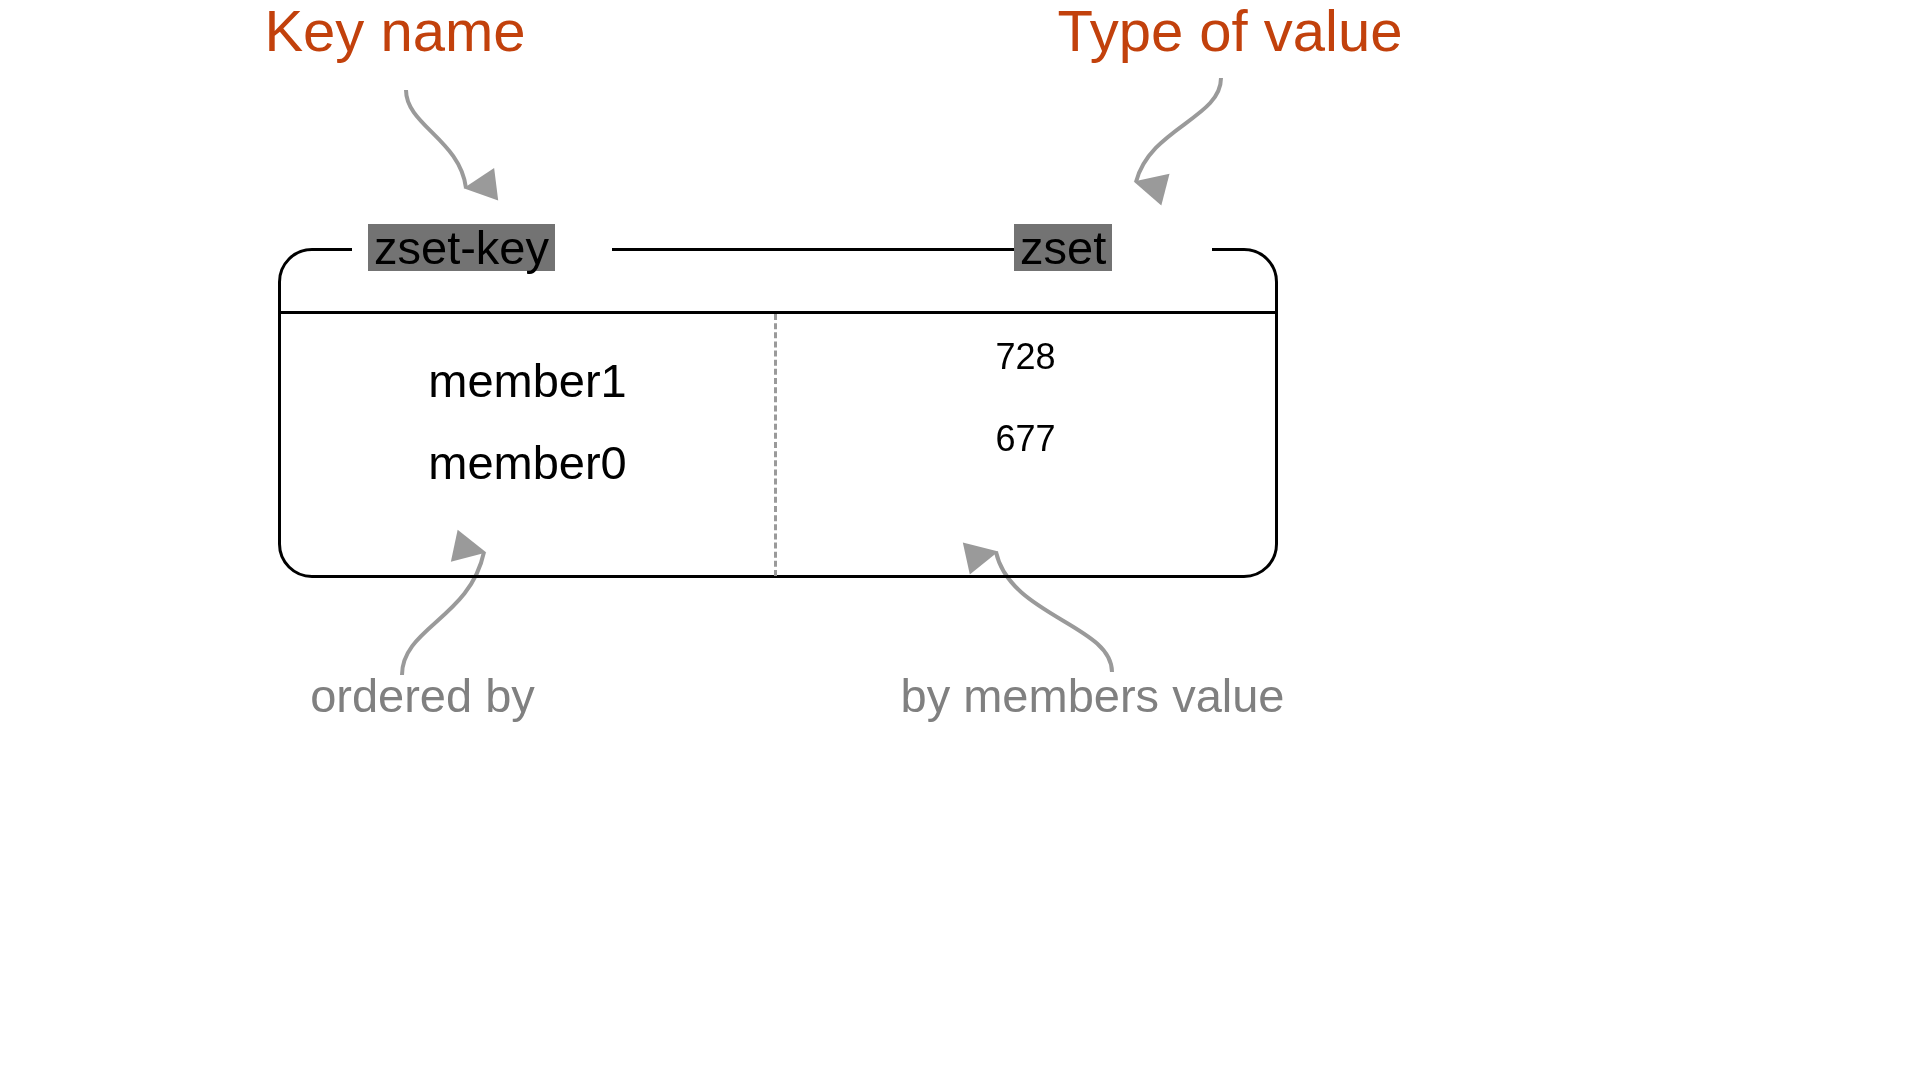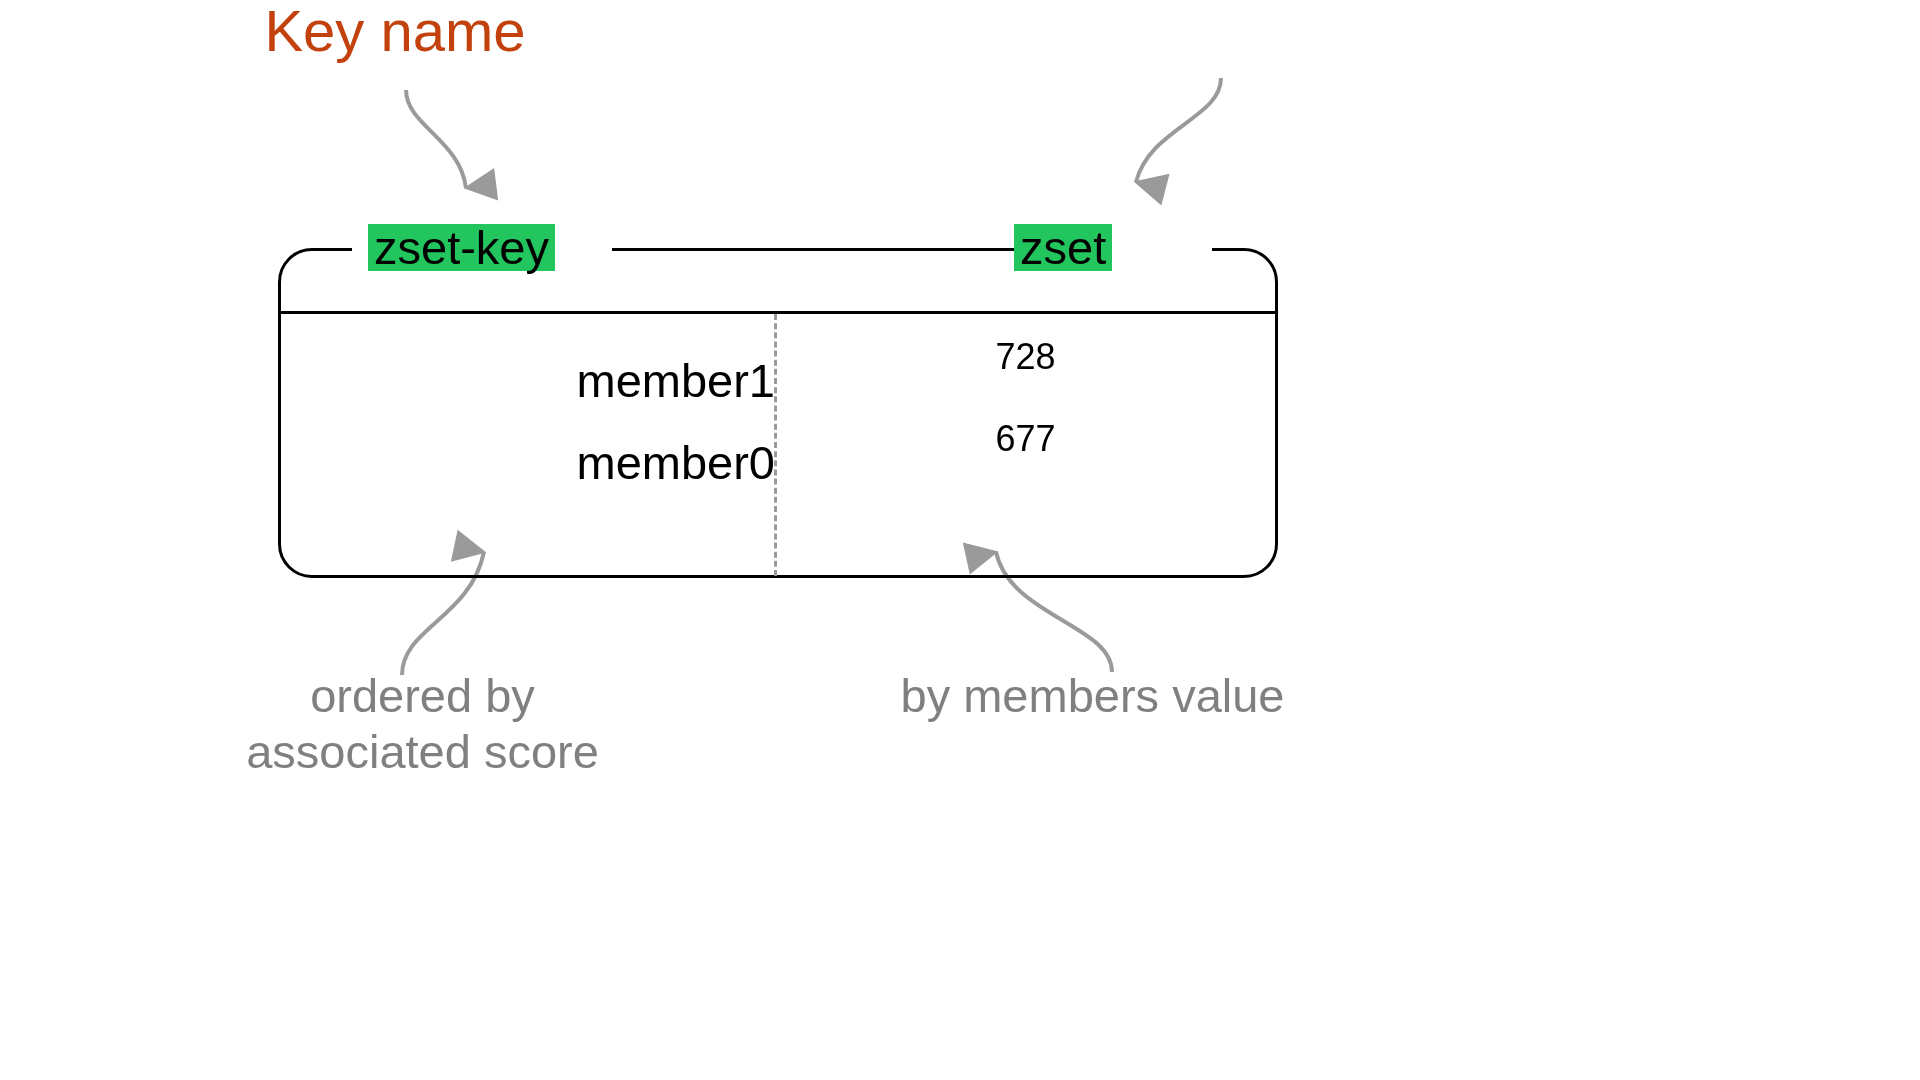--- a/index.html
+++ b/index.html
@@ -93,21 +93,21 @@
   #mask-right { left: 1044px; width: 168px; }
 
   
   .box-label {
     position: absolute;
     color: #000000;
     font-size: 47px;
     line-height: 47px;
     font-weight: 400;
     white-space: pre;
-    background: #22c55e;
+    background: #737373;
     padding: 0 6px;
   }
   #label-zset-key { left: 368px;  top: 224px; }
   #label-zset     { left: 1014px; top: 224px; }
 
   
   #header-rule {
     position: absolute;
     left: 279px;
     top: 311px;
@@ -133,21 +133,21 @@
     top: 315px;
     width: 996px;
   }
   .row {
     display: flex;
     height: 82px;
     align-items: center;
   }
   .cell-member {
     width: 495px;
-    text-align: right;
+    text-align: center;
     color: #000000;
     font-size: 47px;
     line-height: 47px;
     white-space: pre;
     margin-top: 48px;
   }
   .cell-score {
     width: 501px;
     text-align: center;
     color: #000000;
@@ -164,20 +164,21 @@
     pointer-events: none;
   }
 </style>
 </head>
 <body>
 
 <div id="stage">
 
   <div class="annot" id="label-key-name">Key name</div>
 
+  <div class="annot" id="label-type-of-value">Type of value</div>
 
   <svg id="arrows" viewBox="0 0 1920 1080" xmlns="http://www.w3.org/2000/svg">
     <defs>
       <marker id="arrowhead-down" markerWidth="9" markerHeight="9" refX="4.5" refY="8" orient="auto" markerUnits="strokeWidth">
         <path d="M0.4,0.4 L8.6,0.4 L4.5,8.6 Z" fill="#9a9a9a"></path>
       </marker>
       <marker id="arrowhead-up" markerWidth="9" markerHeight="9" refX="4.5" refY="8" orient="auto" markerUnits="strokeWidth">
         <path d="M0.4,0.4 L8.6,0.4 L4.5,8.6 Z" fill="#9a9a9a"></path>
       </marker>
     </defs>
@@ -209,20 +210,19 @@
       <div class="cell-score">728</div>
     </div>
     <div class="row">
       <div class="cell-member">member0</div>
       <div class="cell-score">677</div>
     </div>
   </div>
 
   <div class="caption" id="caption-members">
     <div>ordered by</div>
-    <div>associated score</div>
   </div>
 
   <div class="caption" id="caption-scores">
     <div>by members value</div>
   </div>
 
 </div>
 
 </body></html>

